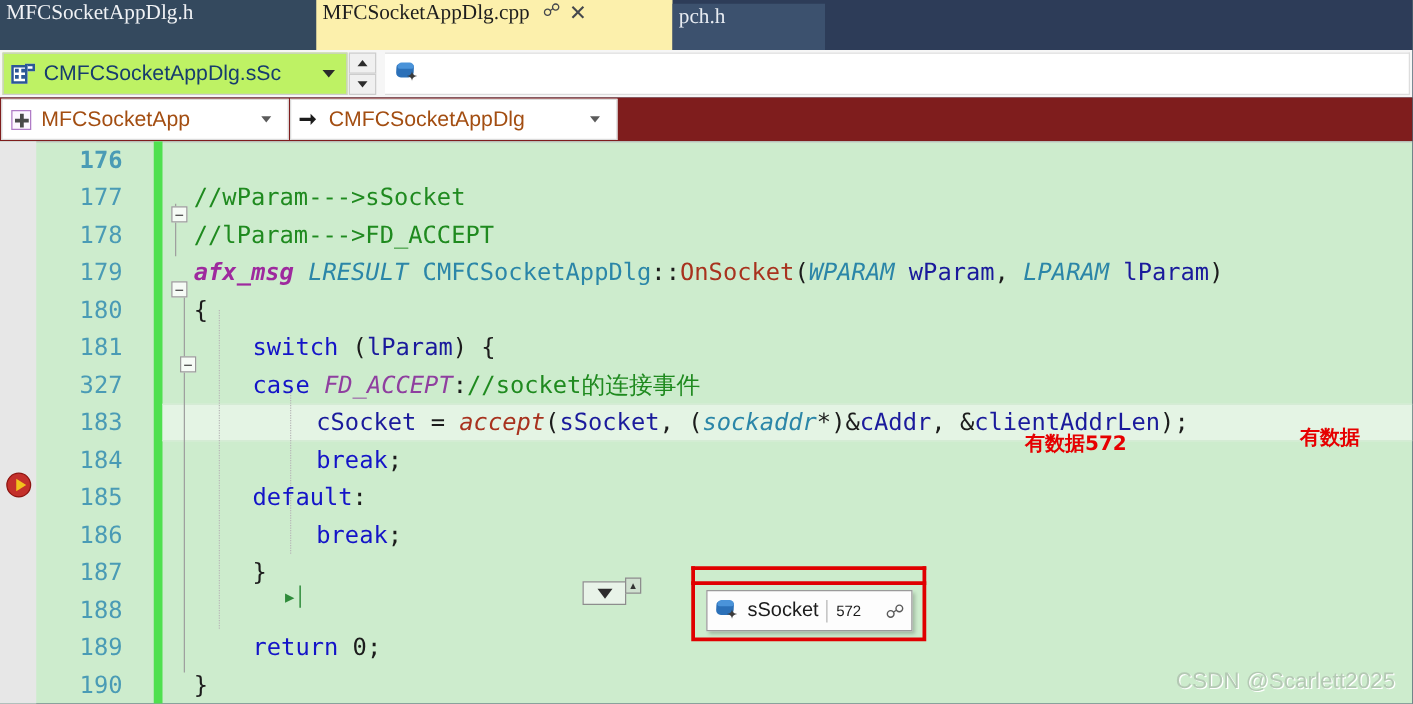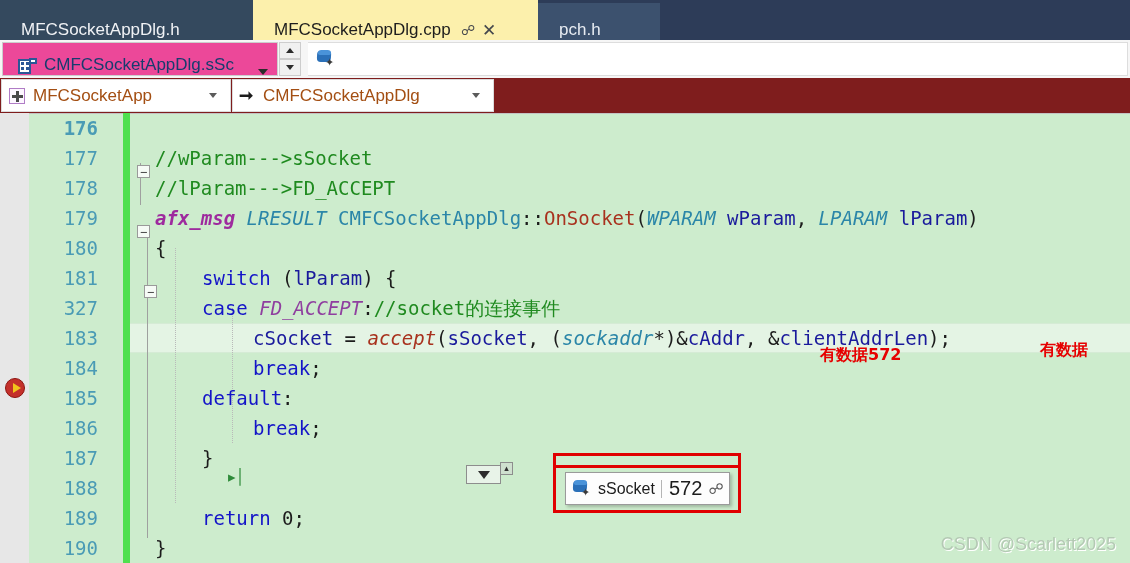--- a/index.html
+++ b/index.html
@@ -11,23 +11,23 @@
   }
   #app { position: relative; width: 1130px; height: 563px; }
 
   
   .tabstrip {
     position: absolute; left: 0; top: 0; width: 1130px; height: 40px;
     background: #2d3c58;
   }
   .tab {
     position: absolute; top: 2px; height: 38px;
-    display: flex; align-items: flex-end;
-    font-size: 17px; padding: 0 21px;
-    white-space: nowrap; cursor: pointer;
+    display: flex; align-items: flex-start;
+    font-size: 17px; padding: 0 5px;
+    white-space: nowrap; cursor: pointer; font-family: Liberation Serif, serif;
   }
   .tab-inactive-1 {
     left: 0; top: 0; height: 40px; width: 253px;
     background: #34495e; color: #f0f2f5;
   }
   .tab-active {
     left: 253px; top: 0; height: 40px; width: 285px;
     background: #fcf0ac; color: #1d1d1d;
   }
   .tab-inactive-2 {
@@ -43,22 +43,22 @@
   .tab-icon.pin { font-size: 14px; }
   .tab-icon.close { font-size: 17px; font-weight: 300; margin-left: 4px; }
 
   
   .row2 {
     position: absolute; left: 0; top: 40px; width: 1130px; height: 38px;
     background: #f6f6f6;
   }
   .combo-watch {
     position: absolute; left: 2px; top: 2px; width: 276px; height: 34px;
-    background: #ec4899; border: 1px solid #cdcdcd;
-    display: flex; align-items: flex-end; padding-left: 15px;
+    background: #bef264; border: 1px solid #cdcdcd;
+    display: flex; align-items: center; padding-left: 6px;
   }
   .ico-member {
     width: 19px; height: 17px; position: relative; flex: 0 0 19px;
     margin-right: 7px;
   }
   .ico-member i {
     position: absolute; box-sizing: border-box;
   }
   .ico-member .frame {
     left: 0; top: 1px; width: 13px; height: 15px;
@@ -264,21 +264,21 @@
     background: #fdfdfd; border: 1px solid #9a9a9a;
     box-shadow: 2px 2px 3px rgba(0,0,0,0.22);
     display: flex; align-items: center; padding-left: 6px;
   }
   .datatip .ico-var { margin-right: 6px; }
   .datatip .name {
     font-family: "Liberation Sans", sans-serif; font-size: 16px; color: #1c1c1c;
     padding-right: 6px; border-right: 1px solid #b5b5b5; margin-right: 7px;
   }
   .datatip .val {
-    font-family: "Liberation Sans", sans-serif; font-size: 20px; color: #1c1c1c;
+    font-family: "Liberation Sans", sans-serif; font-size: 12px; color: #1c1c1c;
     flex: 1 1 auto;
   }
   .datatip .pin {
     width: 20px; height: 20px; display:flex; align-items:center; justify-content:center;
     color: #5a5a5a; font-size: 15px; flex: 0 0 20px; margin-right: 3px;
   }
   .red-underline {
     position: absolute; background: #e00000;
   }
 

